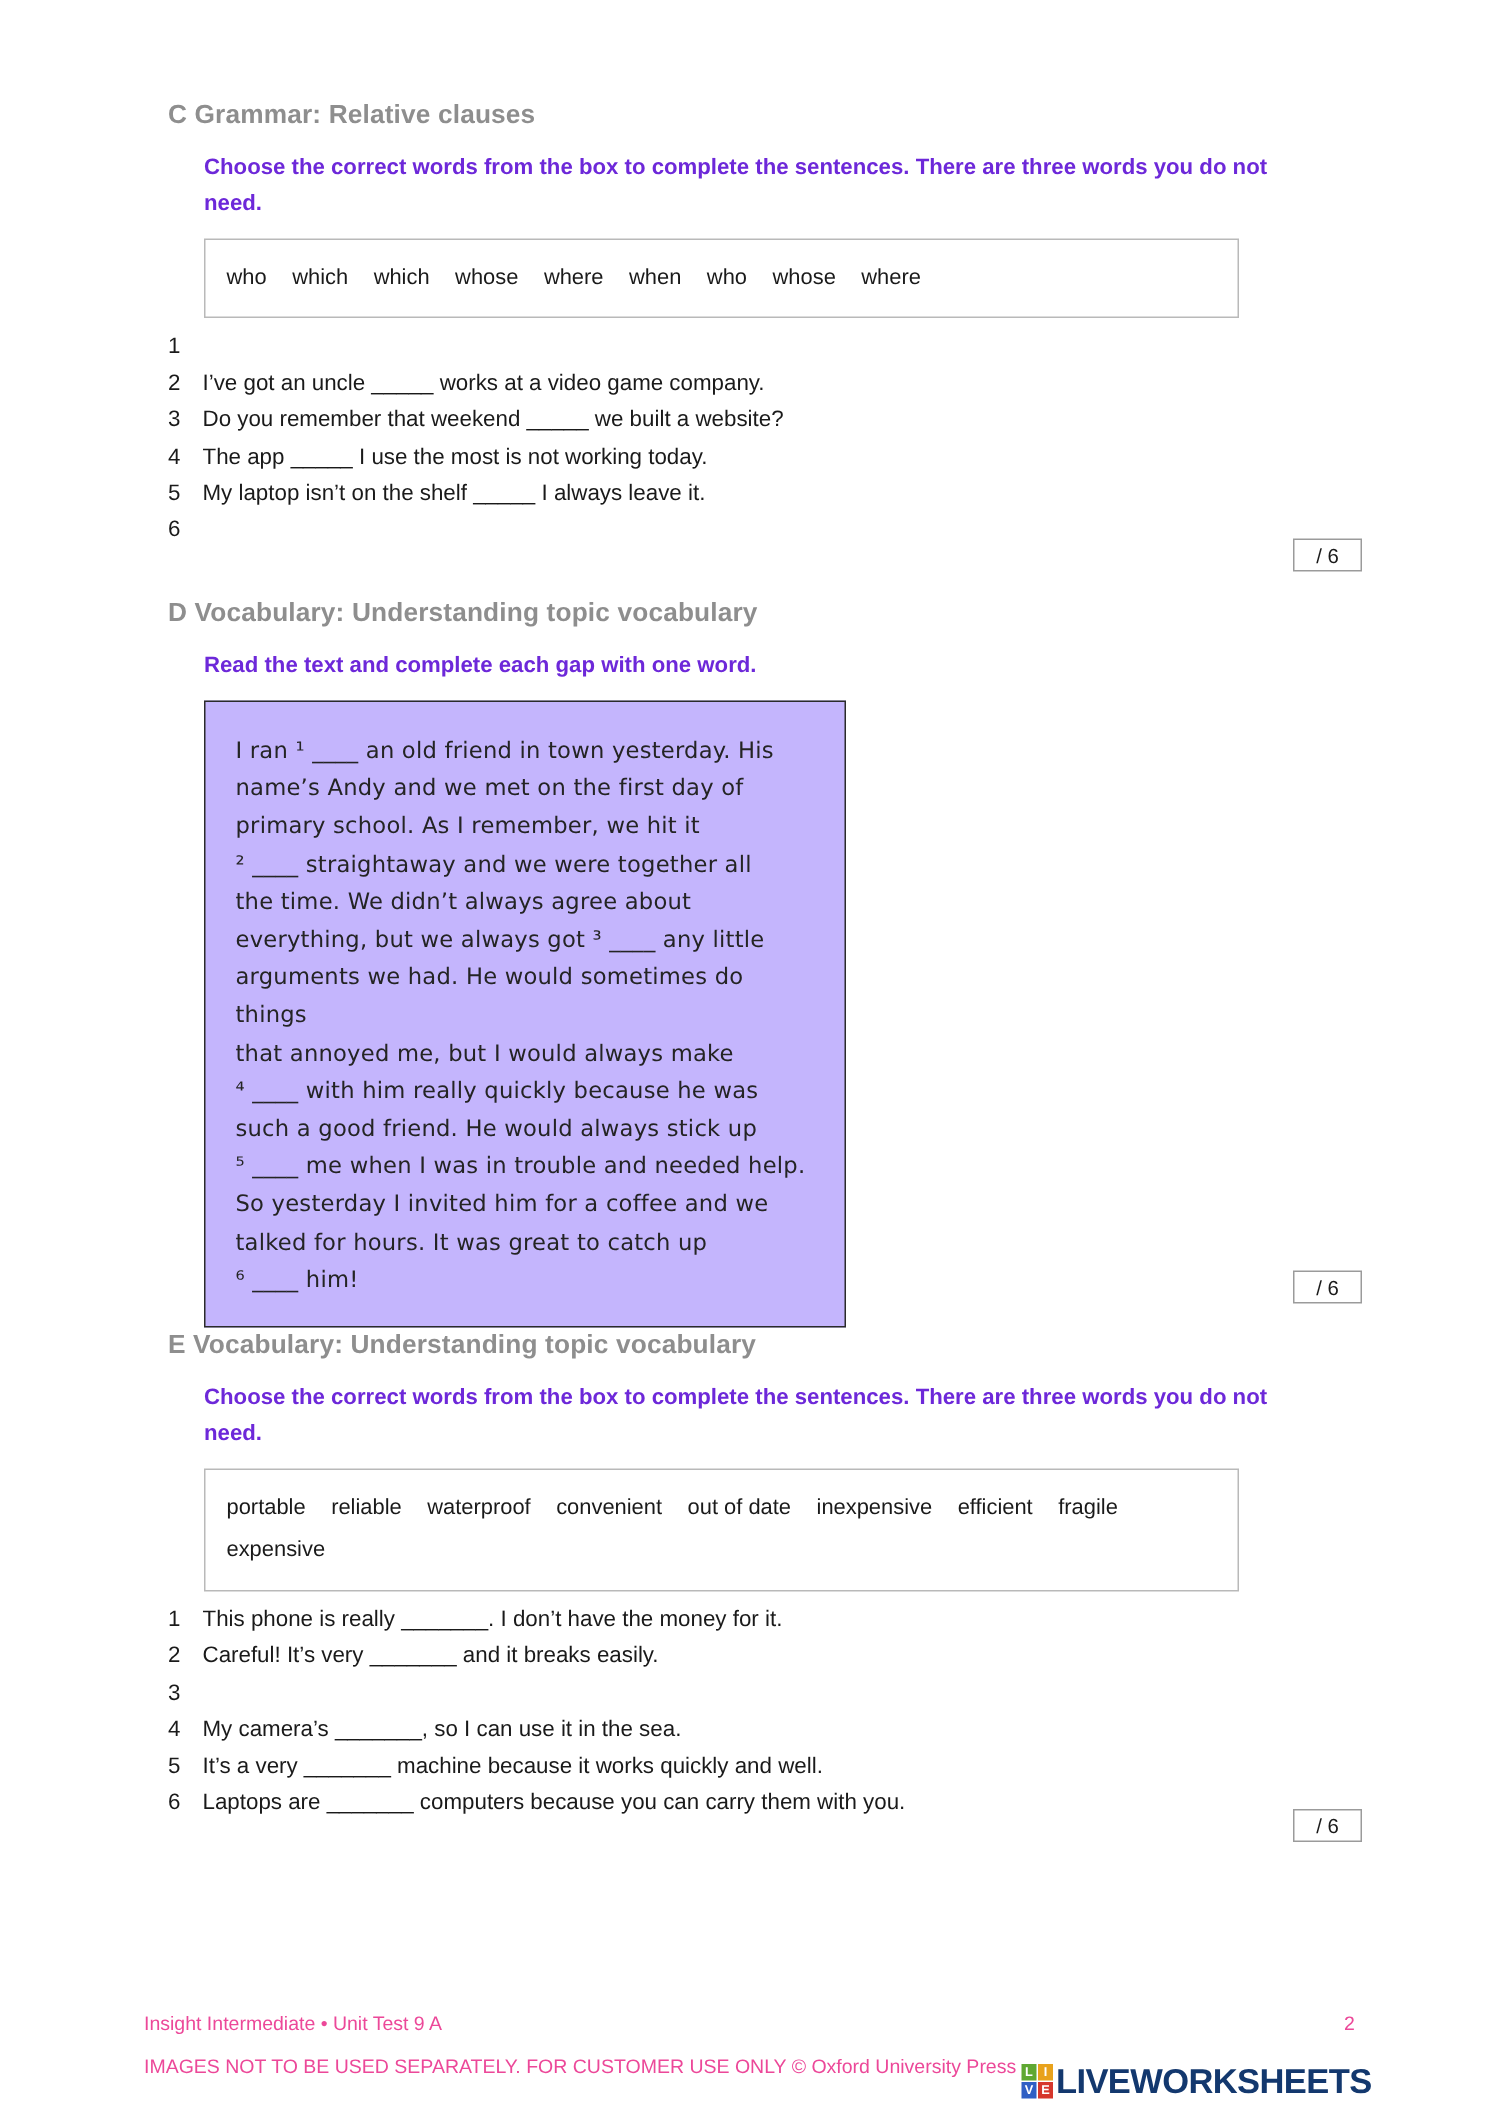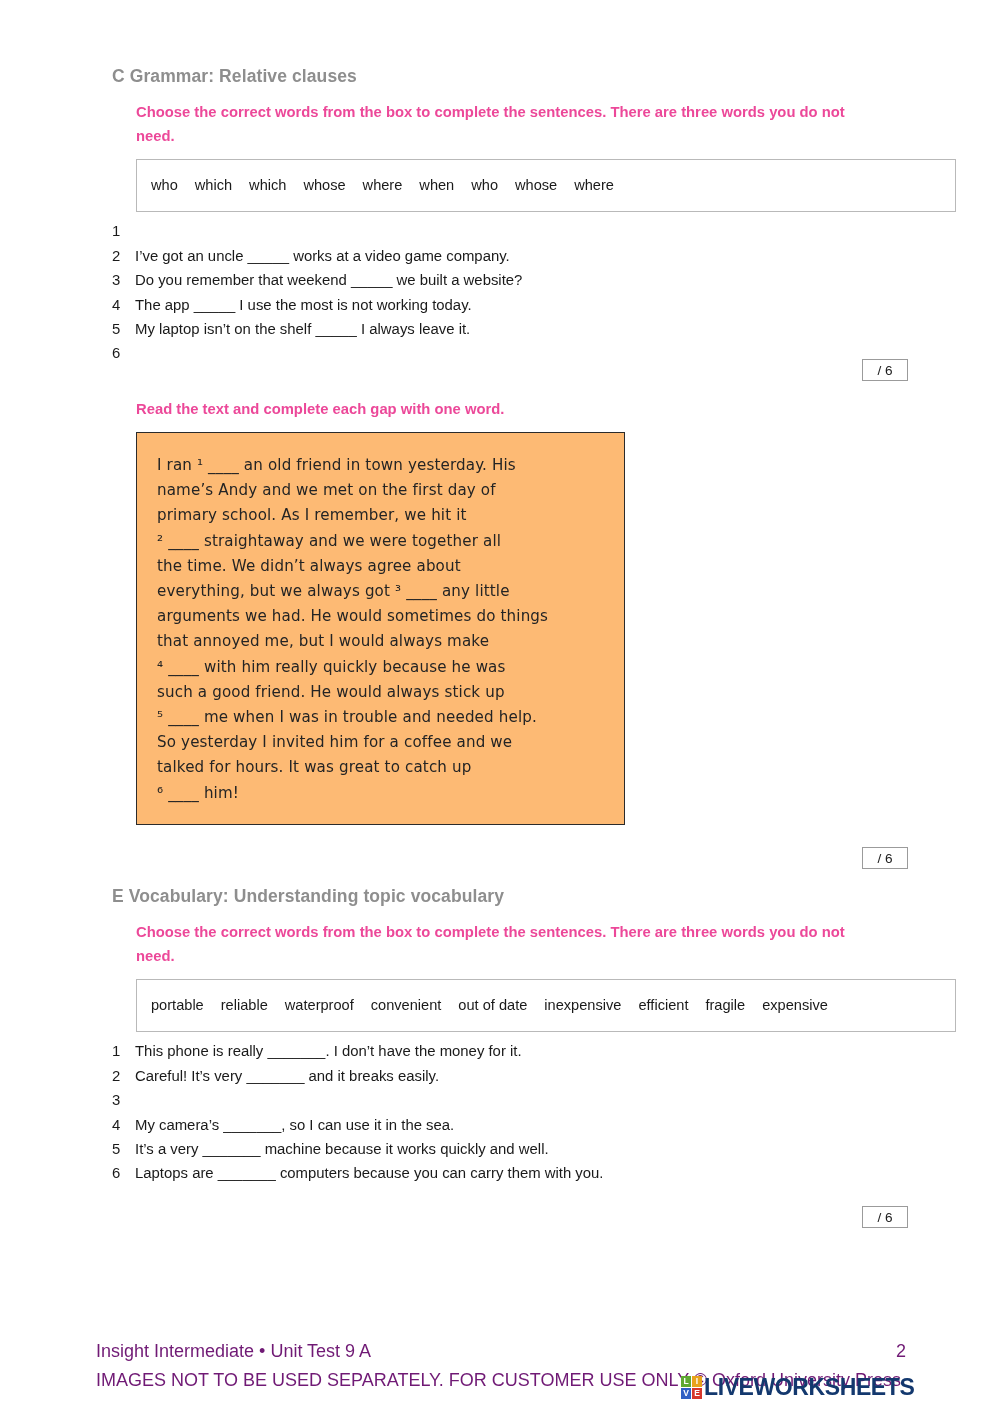--- a/index.html
+++ b/index.html
@@ -37,31 +37,31 @@
     font-weight: bold;
     color: #8e8e8e;
     letter-spacing: .1px;
     margin: 0 0 14px 0;
     white-space: nowrap;
   }
 
   .instruction {
     font-size: 14.8px;
     font-weight: bold;
-    color: #ec4899;
+    color: #6d28d9;
     line-height: 1.62;
     margin: 0 0 10px 0;
     padding-left: 24px;
     width: 712px;
   }
 
   
   .wordbank {
     margin-left: 24px;
-    width: 820px;
+    width: 690px;
     border: 1px solid #b9b9b9;
     background: #fff;
     padding: 11px 14px 12px 14px;
     box-sizing: border-box;
     line-height: 1.78;
   }
   .wordbank .w {
     font-size: 14.6px;
     color: #1a1a1a;
     margin-right: 17px;
@@ -90,23 +90,23 @@
     font-size: 14.9px;
   }
   .qtext {
     white-space: pre-wrap;
   }
 
   
   .textbox {
     margin-left: 24px;
     margin-top: 4px;
-    width: 489px;
+    width: 428px;
     border: 1px solid #2b2b2b;
-    background: #fdba74;
+    background: #c4b5fd;
     padding: 20px 20px 18px 20px;
     box-sizing: border-box;
   }
   .hand {
     font-family: "DejaVu Sans", sans-serif;
     font-size: 15.1px;
     line-height: 1.67;
     color: #242424;
     letter-spacing: .15px;
     white-space: pre-wrap;
@@ -123,22 +123,22 @@
     color: #1a1a1a;
     display: flex;
     align-items: center;
     justify-content: center;
     box-sizing: border-box;
   }
 
   
   .footer-line {
     position: absolute;
-    font-size: 18px;
-    color: #701a75;
+    font-size: 13px;
+    color: #ec4899;
     white-space: nowrap;
   }
   #footer-title { left: 96px; top: 1341px; }
   #footer-page  { left: 896px; top: 1341px; }
   #footer-copy  { left: 96px; top: 1370px; }
 
   
   .lw {
     position: absolute;
     left: 681px;
@@ -203,20 +203,21 @@
           <span class="qtext">My laptop isn’t on the shelf _____ I always leave it.</span>
         </li>
         <li class="qitem">
           <span class="qnum">6</span>
         </li>
       </ul>
   </div>
   <div class="score" style="left:862px; top:359px;">/ 6</div>
 
   <div class="section" id="section-d" style="top:398px;">
+    <h2 class="section-heading">D Vocabulary: Understanding topic vocabulary</h2>
     <p class="instruction">Read the text and complete each gap with one word.</p>
     <div class="textbox">
       <div class="hand" id="hand-text-d"><div>I ran ¹ ____ an old friend in town yesterday. His</div><div>name’s Andy and we met on the first day of</div><div>primary school. As I remember, we hit it</div><div>² ____ straightaway and we were together all</div><div>the time. We didn’t always agree about</div><div>everything, but we always got ³ ____ any little</div><div>arguments we had. He would sometimes do things</div><div>that annoyed me, but I would always make</div><div>⁴ ____ with him really quickly because he was</div><div>such a good friend. He would always stick up</div><div>⁵ ____ me when I was in trouble and needed help.</div><div>So yesterday I invited him for a coffee and we</div><div>talked for hours. It was great to catch up</div><div>⁶ ____ him!</div></div>
     </div>
   </div>
   <div class="score" style="left:862px; top:847px;">/ 6</div>
 
   <div class="section" id="section-e" style="top:886px;">
     <h2 class="section-heading">E Vocabulary: Understanding topic vocabulary</h2>
     <p class="instruction">Choose the correct words from the box to complete the sentences. There are three words you do not need.</p>

